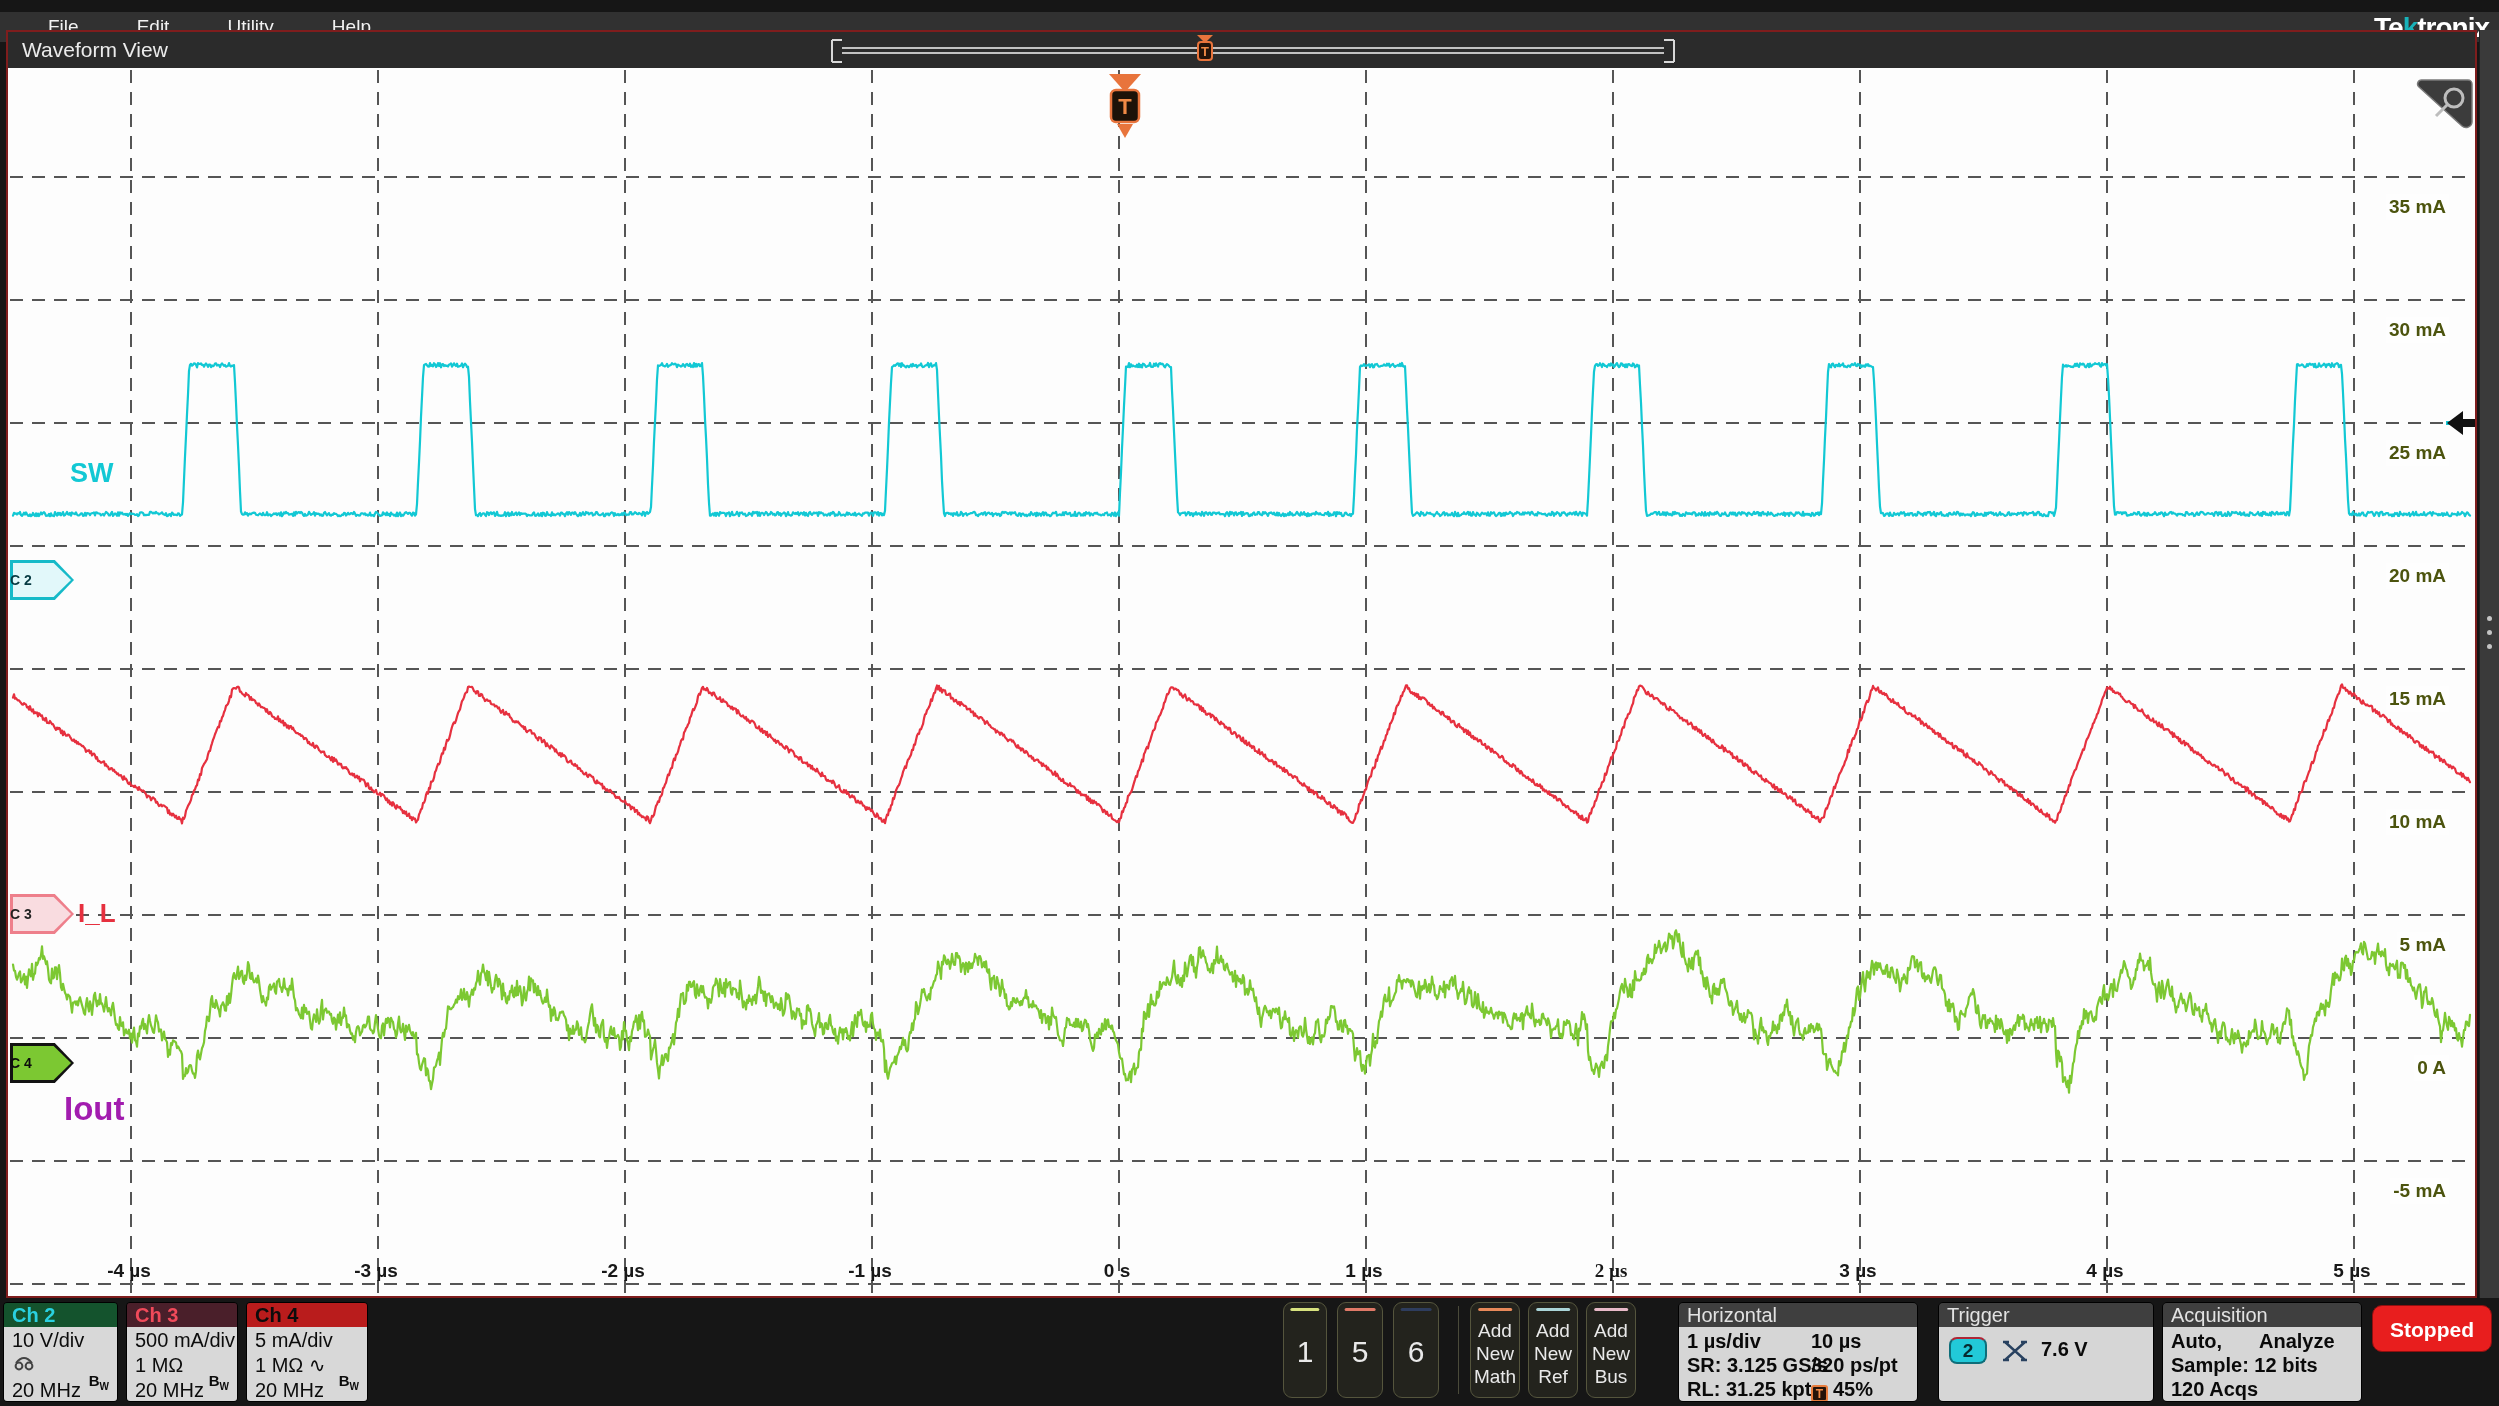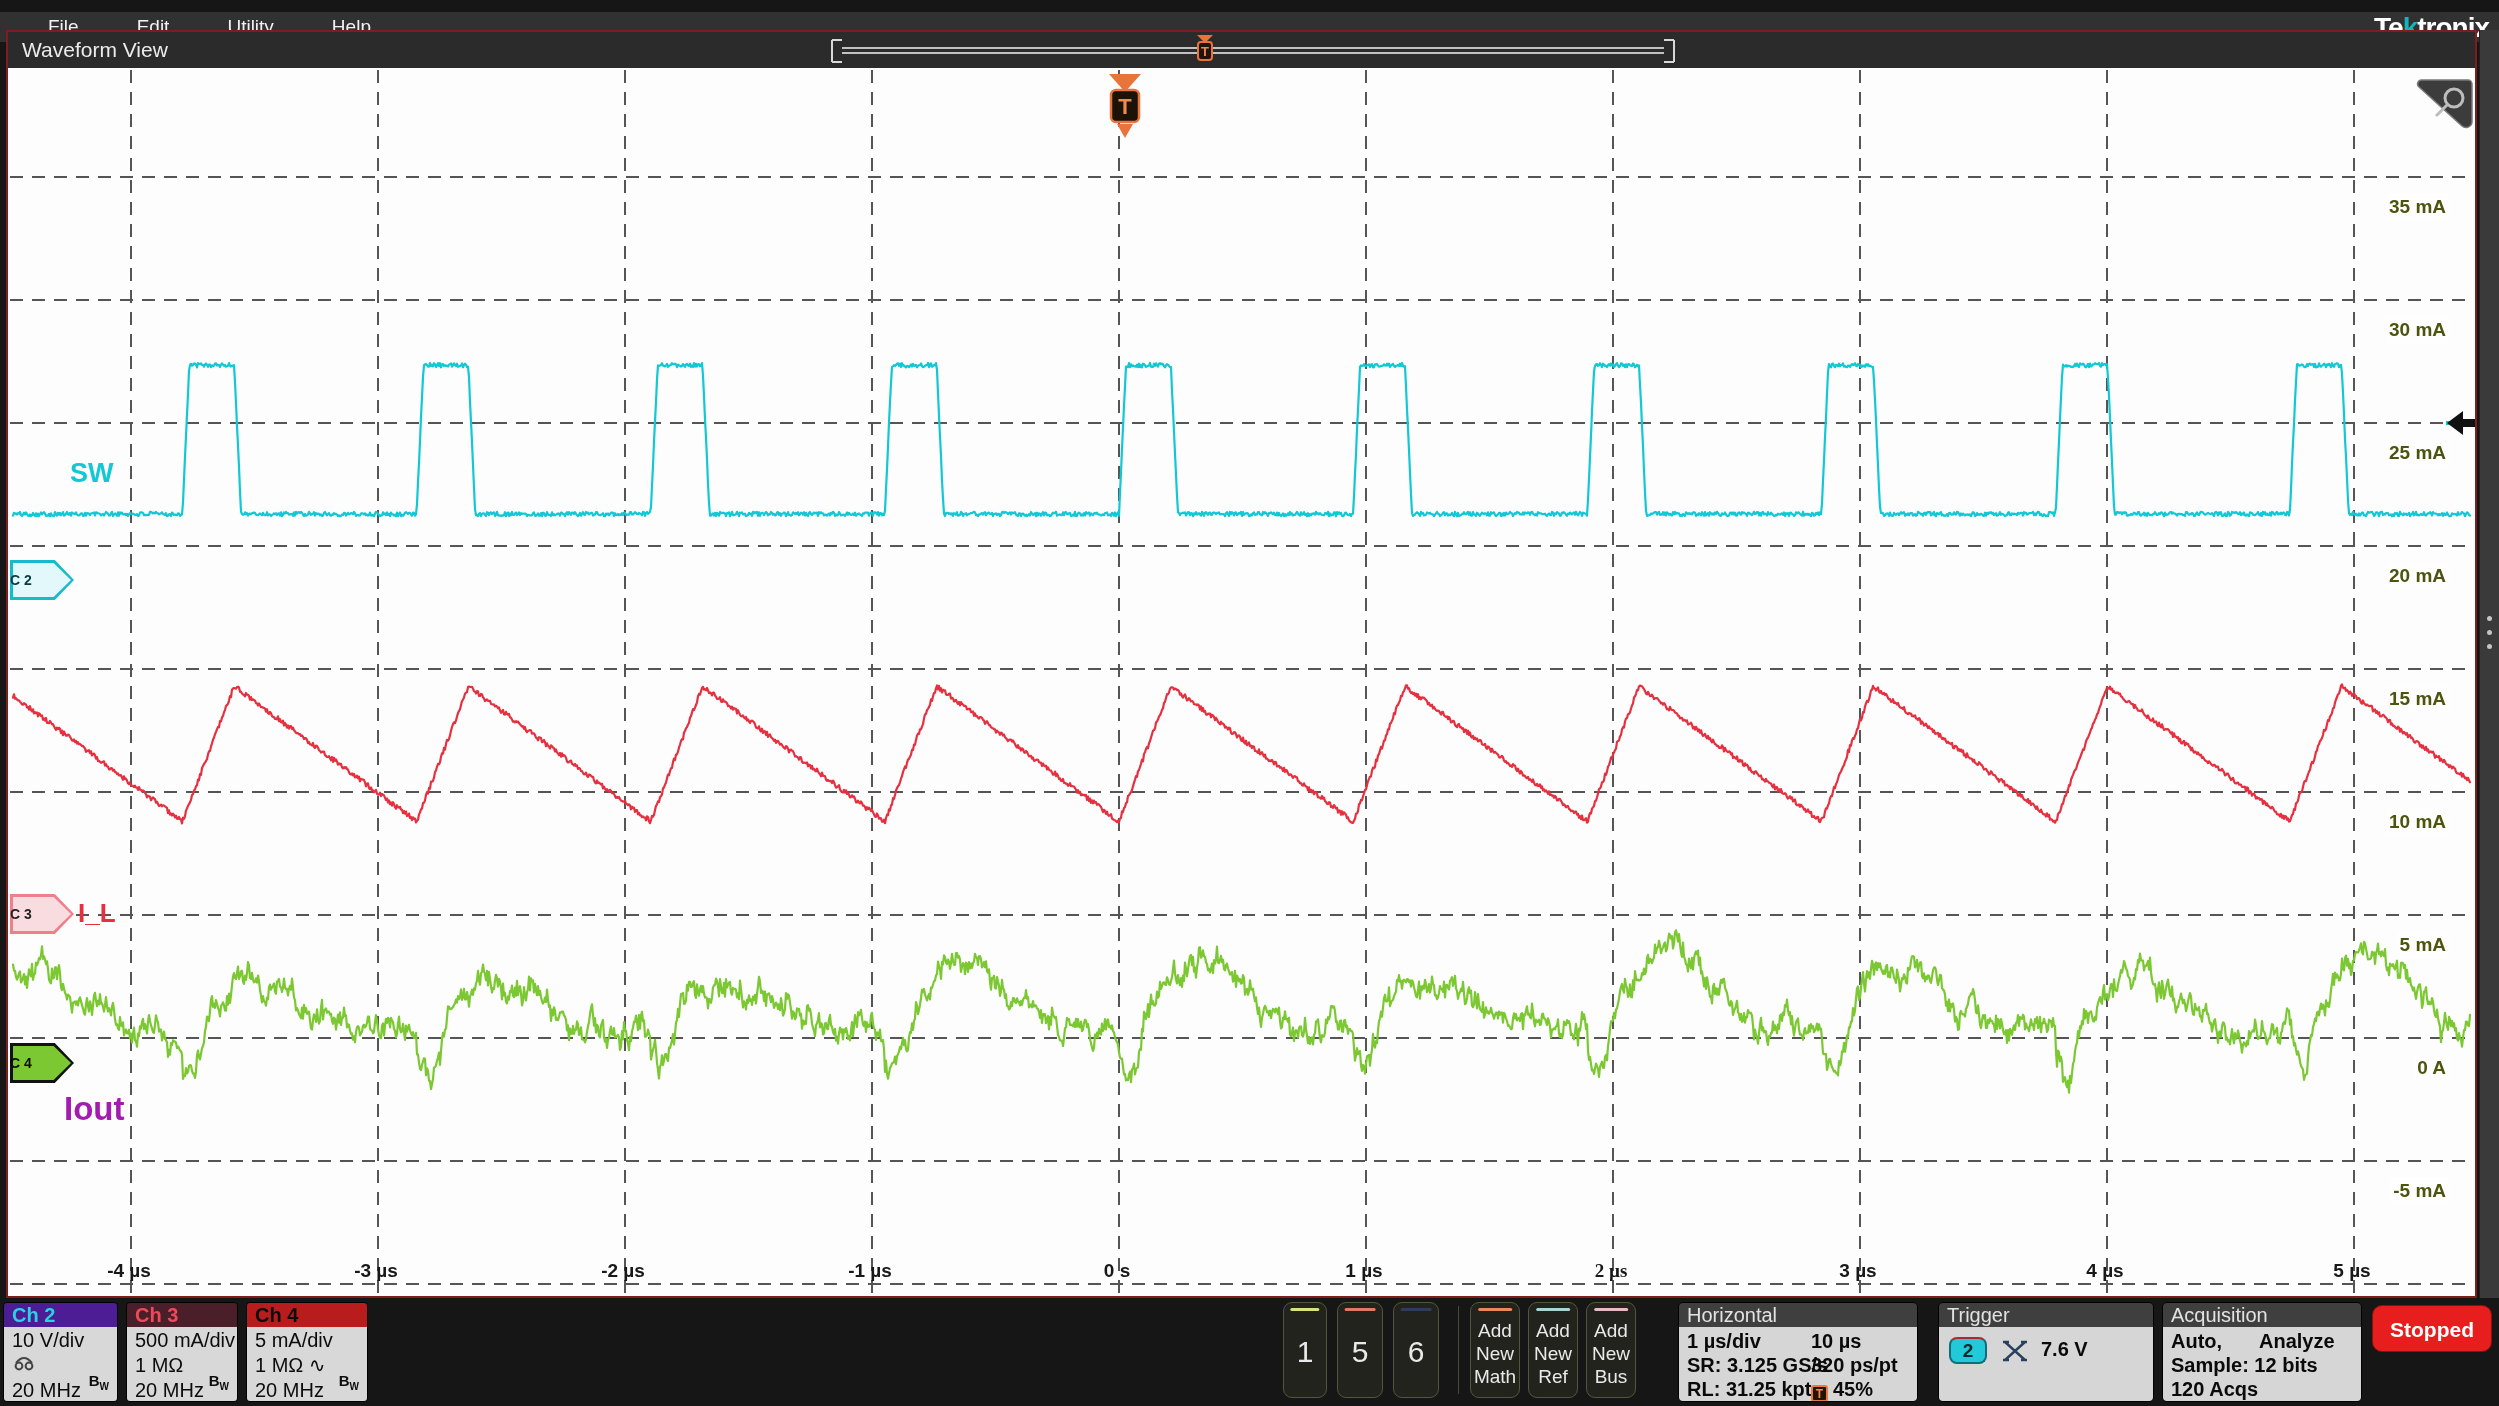--- a/index.html
+++ b/index.html
@@ -169,21 +169,21 @@
     <div>
       <div class="dot" style="top:586px"></div>
       <div class="dot" style="top:600px"></div>
       <div class="dot" style="top:614px"></div>
     </div>
   </div>
 
   <div id="bottombar" class="abs">
 
     <div class="chbox" style="left:3px;width:115px">
-      <div class="hdr" style="background:#4c1d95;color:#2ad1e0">Ch 2</div>
+      <div class="hdr" style="background:#14532d;color:#2ad1e0">Ch 2</div>
       <div class="bdy">
         <div>10 V/div</div>
         <div style="height:25px">
           <svg width="26" height="20" viewBox="0 0 26 20" style="display:inline">
               <circle cx="7" cy="13" r="3.4" fill="none" stroke="#444" stroke-width="2"></circle>
               <circle cx="17" cy="13" r="3.4" fill="none" stroke="#444" stroke-width="2"></circle>
               <path d="M4,10 Q12,0 20,10" fill="none" stroke="#444" stroke-width="2"></path>
             </svg>
         </div>
         <div>20 MHz</div>

